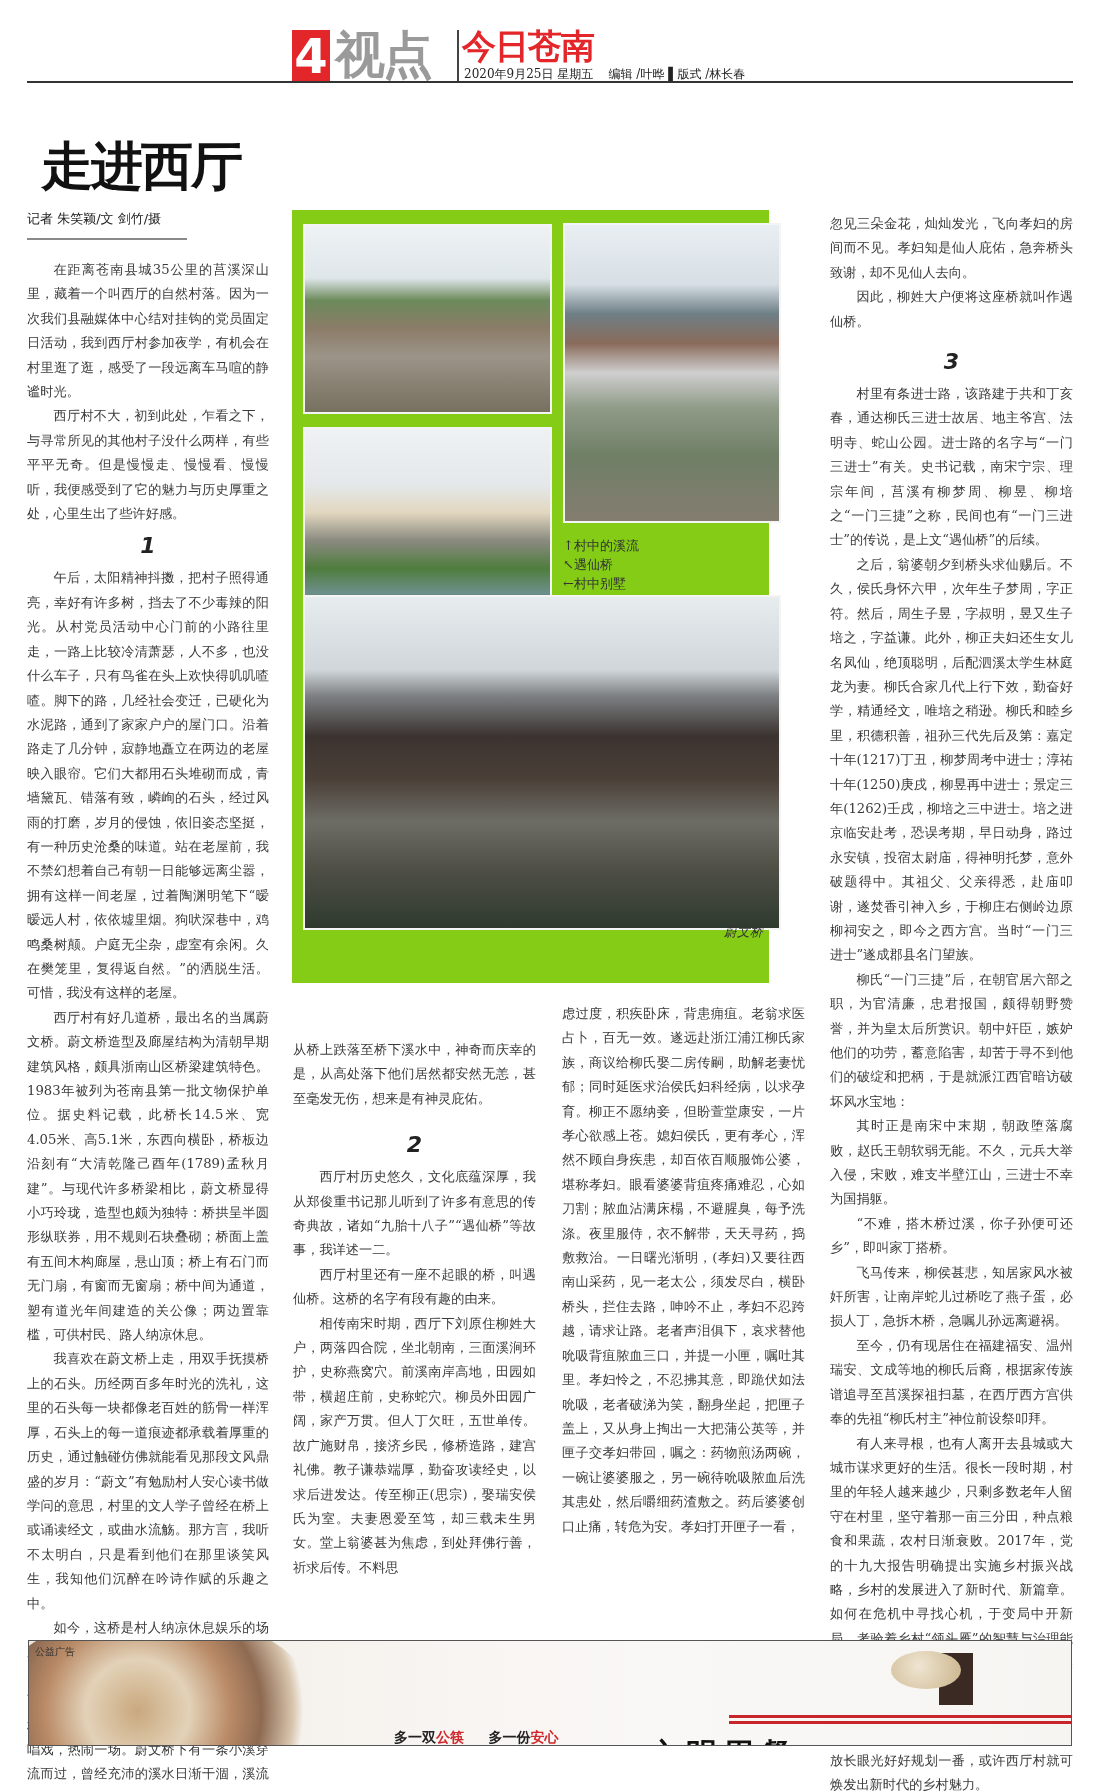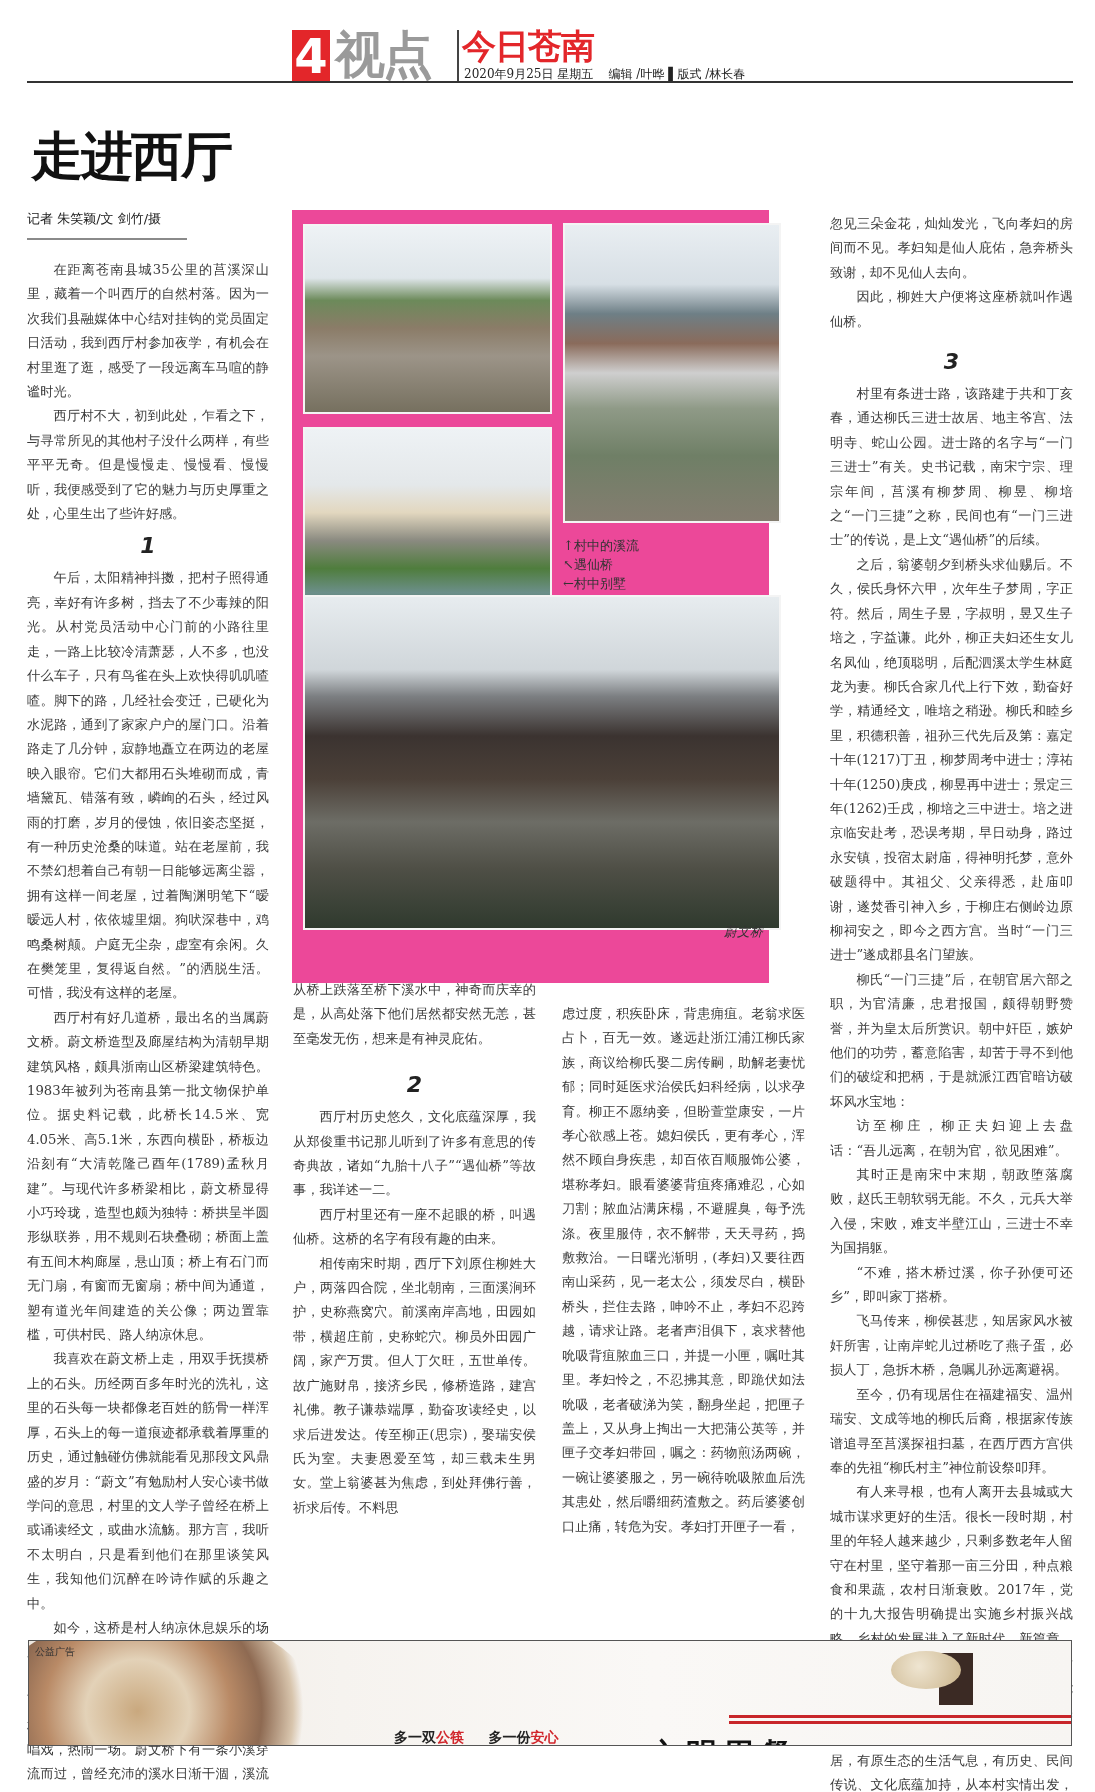--- a/index.html
+++ b/index.html
@@ -15,25 +15,25 @@
   
   .title{left:27px;top:122px;font:bold 52px/60px "DejaVu Sans",sans-serif;color:#111;letter-spacing:-2px;}
   .byline{left:27px;top:211px;font:13px/16px "DejaVu Sans",sans-serif;color:#222;}
   .byline-rule{left:27px;top:238px;width:160px;height:2px;background:#8a8a8a;}
   
   .col{font-size:13.2px;line-height:24.4px;color:#3a3a3a;text-align:justify;}
   .col p{margin:0;text-indent:2em;}
   .col p.noind{text-indent:0;}
   .sec-num{font:bold italic 22px/40px "DejaVu Sans",sans-serif;color:#222;text-align:center;text-indent:0 !important;}
   .c1{left:27px;top:258px;width:242px;}
-  .c2{left:293px;top:978px;width:243px;}
+  .c2{left:293px;top:1038px;width:243px;}
   .c3{left:562px;top:1002px;width:243px;}
   .c4{left:830px;top:212px;width:243px;}
   
-  .panel{left:292px;top:210px;width:477px;height:773px;background:#ec4899;}
+  .panel{left:292px;top:210px;width:477px;height:773px;background:#84cc16;}
   .photo{position:absolute;overflow:hidden;border:2px solid #f4f4f4;box-sizing:border-box;}
   .ph1{left:11px;top:14px;width:249px;height:190px;background:linear-gradient(180deg,#eef2f5 0%,#dfe6ea 28%,#6c8a5a 40%,#8b7c68 55%,#9c9488 70%,#76705f 100%);}
   .ph2{left:271px;top:13px;width:218px;height:300px;background:linear-gradient(180deg,#e9eef2 0%,#d7dfe5 20%,#6e7f86 30%,#8a6b5b 40%,#cfcfcf 50%,#8f9a87 62%,#6f7f66 78%,#847d70 100%);}
   .ph3{left:11px;top:217px;width:249px;height:190px;background:linear-gradient(180deg,#eef2f5 0%,#e4e8ea 30%,#e2d7bf 45%,#8a8a80 60%,#4f7d3d 75%,#6c8f8a 88%,#4d6f66 100%);}
   .ph4{left:11px;top:385px;width:478px;height:335px;background:linear-gradient(180deg,#e7ecef 0%,#d0d6da 22%,#7c7f82 30%,#3b3330 42%,#4b4038 55%,#6d6d66 68%,#4f4f46 82%,#2f3a2e 100%);}
   .captions{left:271px;top:326px;font:13px/19px "DejaVu Serif",serif;color:#333;}
   .captions div{white-space:nowrap;}
   .cap-main{left:432px;top:714px;font:italic 13px/16px "DejaVu Serif",serif;color:#333;}
   
   .ad{left:28px;top:1640px;width:1044px;height:106px;border:1px solid #555;box-sizing:border-box;background:linear-gradient(90deg,#efe9e2 0%,#f6f3ef 30%,#faf8f6 60%,#f7f5f2 100%);overflow:hidden;}
@@ -56,21 +56,21 @@
 <div class="abs mast-divider"></div>
 <div class="abs paper-name">今日苍南</div>
 <div class="abs mast-meta">
   <span>2020年9月25日</span>
   <span>星期五</span>&nbsp;&nbsp;&nbsp;
   <span>编辑 /叶晔</span>
   <span>▌</span><span>版式 /林长春</span>
 </div>
 <div class="abs top-rule"></div>
 
-<h1 class="abs title" style="margin:4px">走进西厅</h1>
+<h1 class="abs title" style="margin:14px">走进西厅</h1>
 <div class="abs byline">记者 朱笑颖/文 剑竹/摄</div>
 <div class="abs byline-rule"></div>
 
 <div class="abs col c1">
   <p>在距离苍南县城35公里的莒溪深山里，藏着一个叫西厅的自然村落。因为一次我们县融媒体中心结对挂钩的党员固定日活动，我到西厅村参加夜学，有机会在村里逛了逛，感受了一段远离车马喧的静谧时光。</p>
   <p>西厅村不大，初到此处，乍看之下，与寻常所见的其他村子没什么两样，有些平平无奇。但是慢慢走、慢慢看、慢慢听，我便感受到了它的魅力与历史厚重之处，心里生出了些许好感。</p>
   <p class="sec-num">1</p>
   <p>午后，太阳精神抖擞，把村子照得通亮，幸好有许多树，挡去了不少毒辣的阳光。从村党员活动中心门前的小路往里走，一路上比较冷清萧瑟，人不多，也没什么车子，只有鸟雀在头上欢快得叽叽喳喳。脚下的路，几经社会变迁，已硬化为水泥路，通到了家家户户的屋门口。沿着路走了几分钟，寂静地矗立在两边的老屋映入眼帘。它们大都用石头堆砌而成，青墙黛瓦、错落有致，嶙峋的石头，经过风雨的打磨，岁月的侵蚀，依旧姿态坚挺，有一种历史沧桑的味道。站在老屋前，我不禁幻想着自己有朝一日能够远离尘嚣，拥有这样一间老屋，过着陶渊明笔下“暧暧远人村，依依墟里烟。狗吠深巷中，鸡鸣桑树颠。户庭无尘杂，虚室有余闲。久在樊笼里，复得返自然。”的洒脱生活。可惜，我没有这样的老屋。</p>
   <p>西厅村有好几道桥，最出名的当属蔚文桥。蔚文桥造型及廊屋结构为清朝早期建筑风格，颇具浙南山区桥梁建筑特色。1983年被列为苍南县第一批文物保护单位。据史料记载，此桥长14.5米、宽4.05米、高5.1米，东西向横卧，桥板边沿刻有“大清乾隆己酉年(1789)孟秋月建”。与现代许多桥梁相比，蔚文桥显得小巧玲珑，造型也颇为独特：桥拱呈半圆形纵联券，用不规则石块叠砌；桥面上盖有五间木构廊屋，悬山顶；桥上有石门而无门扇，有窗而无窗扇；桥中间为通道，塑有道光年间建造的关公像；两边置靠槛，可供村民、路人纳凉休息。</p>
   <p>我喜欢在蔚文桥上走，用双手抚摸桥上的石头。历经两百多年时光的洗礼，这里的石头每一块都像老百姓的筋骨一样浑厚，石头上的每一道痕迹都承载着厚重的历史，通过触碰仿佛就能看见那段文风鼎盛的岁月：“蔚文”有勉励村人安心读书做学问的意思，村里的文人学子曾经在桥上或诵读经文，或曲水流觞。那方言，我听不太明白，只是看到他们在那里谈笑风生，我知他们沉醉在吟诗作赋的乐趣之中。</p>
@@ -102,21 +102,20 @@
   <p class="noind">虑过度，积疾卧床，背患痈疽。老翁求医占卜，百无一效。遂远赴浙江浦江柳氏家族，商议给柳氏娶二房传嗣，助解老妻忧郁；同时延医求治侯氏妇科经病，以求孕育。柳正不愿纳妾，但盼萱堂康安，一片孝心欲感上苍。媳妇侯氏，更有孝心，浑然不顾自身疾患，却百依百顺服饰公婆，堪称孝妇。眼看婆婆背疽疼痛难忍，心如刀割；脓血沾满床榻，不避腥臭，每予洗涤。夜里服侍，衣不解带，天天寻药，捣敷救治。一日曙光渐明，(孝妇)又要往西南山采药，见一老太公，须发尽白，横卧桥头，拦住去路，呻吟不止，孝妇不忍跨越，请求让路。老者声泪俱下，哀求替他吮吸背疽脓血三口，并提一小匣，嘱吐其里。孝妇怜之，不忍拂其意，即跪伏如法吮吸，老者破涕为笑，翻身坐起，把匣子盖上，又从身上掏出一大把蒲公英等，并匣子交孝妇带回，嘱之：药物煎汤两碗，一碗让婆婆服之，另一碗待吮吸脓血后洗其患处，然后嚼细药渣敷之。药后婆婆创口止痛，转危为安。孝妇打开匣子一看，</p>
 </div>
 
 <div class="abs col c4">
   <p class="noind">忽见三朵金花，灿灿发光，飞向孝妇的房间而不见。孝妇知是仙人庇佑，急奔桥头致谢，却不见仙人去向。</p>
   <p>因此，柳姓大户便将这座桥就叫作遇仙桥。</p>
   <p class="sec-num" style="margin-top:8px">3</p>
   <p>村里有条进士路，该路建于共和丁亥春，通达柳氏三进士故居、地主爷宫、法明寺、蛇山公园。进士路的名字与“一门三进士”有关。史书记载，南宋宁宗、理宗年间，莒溪有柳梦周、柳昱、柳培之“一门三捷”之称，民间也有“一门三进士”的传说，是上文“遇仙桥”的后续。</p>
   <p>之后，翁婆朝夕到桥头求仙赐后。不久，侯氏身怀六甲，次年生子梦周，字正符。然后，周生子昱，字叔明，昱又生子培之，字益谦。此外，柳正夫妇还生女儿名凤仙，绝顶聪明，后配泗溪太学生林庭龙为妻。柳氏合家几代上行下效，勤奋好学，精通经文，唯培之稍逊。柳氏和睦乡里，积德积善，祖孙三代先后及第：嘉定十年(1217)丁丑，柳梦周考中进士；淳祐十年(1250)庚戌，柳昱再中进士；景定三年(1262)壬戌，柳培之三中进士。培之进京临安赴考，恐误考期，早日动身，路过永安镇，投宿太尉庙，得神明托梦，意外破题得中。其祖父、父亲得悉，赴庙叩谢，遂焚香引神入乡，于柳庄右侧岭边原柳祠安之，即今之西方宫。当时“一门三进士”遂成郡县名门望族。</p>
   <p>柳氏“一门三捷”后，在朝官居六部之职，为官清廉，忠君报国，颇得朝野赞誉，并为皇太后所赏识。朝中奸臣，嫉妒他们的功劳，蓄意陷害，却苦于寻不到他们的破绽和把柄，于是就派江西官暗访破坏风水宝地：</p>
-  <p>访至柳庄，柳正夫妇迎上去盘话：“吾儿远离，在朝为官，欲见困难”。</p>
   <p>其时正是南宋中末期，朝政堕落腐败，赵氏王朝软弱无能。不久，元兵大举入侵，宋败，难支半壁江山，三进士不幸为国捐躯。</p>
   <p>“不难，搭木桥过溪，你子孙便可还乡”，即叫家丁搭桥。</p>
   <p>飞马传来，柳侯甚悲，知居家风水被奸所害，让南岸蛇儿过桥吃了燕子蛋，必损人丁，急拆木桥，急嘱儿孙远离避祸。</p>
   <p>至今，仍有现居住在福建福安、温州瑞安、文成等地的柳氏后裔，根据家传族谱追寻至莒溪探祖扫墓，在西厅西方宫供奉的先祖“柳氏村主”神位前设祭叩拜。</p>
   <p>有人来寻根，也有人离开去县城或大城市谋求更好的生活。很长一段时期，村里的年轻人越来越少，只剩多数老年人留守在村里，坚守着那一亩三分田，种点粮食和果蔬，农村日渐衰败。2017年，党的十九大报告明确提出实施乡村振兴战略，乡村的发展进入了新时代、新篇章。如何在危机中寻找心机，于变局中开新局，考验着乡村“领头雁”的智慧与治理能力。近段时间来，郑俊重一直在谋划着美丽乡村精品村建设，村里有山有水有古民居，有原生态的生活气息，有历史、民间传说、文化底蕴加持，从本村实情出发，放长眼光好好规划一番，或许西厅村就可焕发出新时代的乡村魅力。</p>
 </div>
 
 <div class="abs ad">
   <div class="abs ad-food"></div>
   <div class="abs ad-label">公益广告</div>

